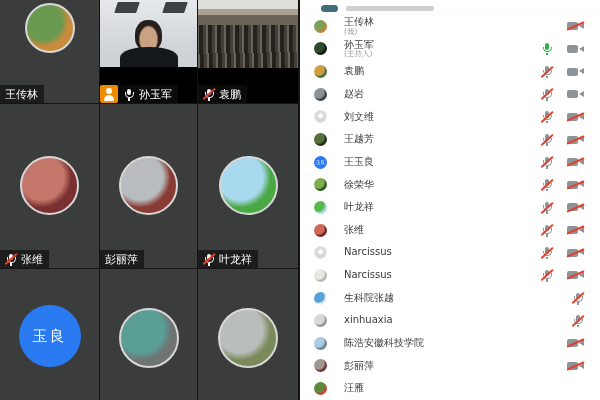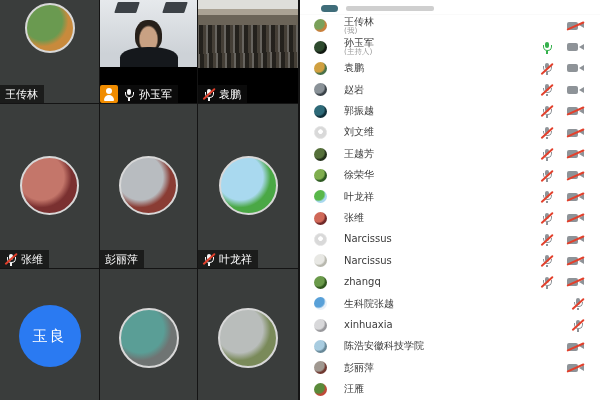--- a/index.html
+++ b/index.html
@@ -239,40 +239,20 @@
               <i class="slash"></i>
             </span>
             <span class="cam">
               <b></b>
               <u></u>
             </span>
           </span>
   </div>
 
 
-  <div class="row">
-    <span class="avatar" style="background: radial-gradient(circle at 35% 35%, rgb(46, 106, 120) 0px, rgb(46, 106, 120) 45%, rgb(16, 48, 58) 60%, rgb(16, 48, 58) 100%);"></span>
-    <span class="names">
-      <span class="nm">郭振越</span>
-
-    </span>
-    <span class="icons">
-            <span class="mic">
-              <b></b>
-              <u></u>
-              <s></s>
-              <i class="slash"></i>
-            </span>
-            <span class="cam">
-              <b></b>
-              <u></u>
-              <i class="slash"></i>
-            </span>
-          </span>
-  </div>
 
   <div class="row">
     <span class="avatar default"></span>
     <span class="names">
       <span class="nm">刘文维</span>
 
     </span>
     <span class="icons">
             <span class="mic">
               <b></b>
@@ -304,20 +284,40 @@
             </span>
             <span class="cam">
               <b></b>
               <u></u>
               <i class="slash"></i>
             </span>
           </span>
   </div>
 
 
+  <div class="row">
+    <span class="avatar blue" style="background: rgb(42, 122, 242);">玉良</span>
+    <span class="names">
+      <span class="nm">王玉良</span>
+
+    </span>
+    <span class="icons">
+            <span class="mic">
+              <b></b>
+              <u></u>
+              <s></s>
+              <i class="slash"></i>
+            </span>
+            <span class="cam">
+              <b></b>
+              <u></u>
+              <i class="slash"></i>
+            </span>
+          </span>
+  </div>
 
   <div class="row">
     <span class="avatar" style="background: radial-gradient(circle at 35% 35%, rgb(127, 174, 78) 0px, rgb(127, 174, 78) 45%, rgb(46, 90, 34) 60%, rgb(46, 90, 34) 100%);"></span>
     <span class="names">
       <span class="nm">徐荣华</span>
 
     </span>
     <span class="icons">
             <span class="mic">
               <b></b>
@@ -411,40 +411,20 @@
               <i class="slash"></i>
             </span>
             <span class="cam">
               <b></b>
               <u></u>
               <i class="slash"></i>
             </span>
           </span>
   </div>
 
-  <div class="row">
-    <span class="avatar" style="background: radial-gradient(circle at 35% 35%, rgb(106, 154, 74) 0px, rgb(106, 154, 74) 45%, rgb(48, 88, 30) 60%, rgb(48, 88, 30) 100%);"></span>
-    <span class="names">
-      <span class="nm">zhangq</span>
-
-    </span>
-    <span class="icons">
-            <span class="mic">
-              <b></b>
-              <u></u>
-              <s></s>
-              <i class="slash"></i>
-            </span>
-            <span class="cam">
-              <b></b>
-              <u></u>
-              <i class="slash"></i>
-            </span>
-          </span>
-  </div>
 
   <div class="row">
     <span class="avatar" style="background: radial-gradient(circle at 35% 35%, rgb(88, 160, 216) 0px, rgb(88, 160, 216) 45%, rgb(232, 240, 248) 60%, rgb(232, 240, 248) 100%);"></span>
     <span class="names">
       <span class="nm">生科院张越</span>
 
     </span>
     <span class="icons">
             <span class="mic">
               <b></b>

